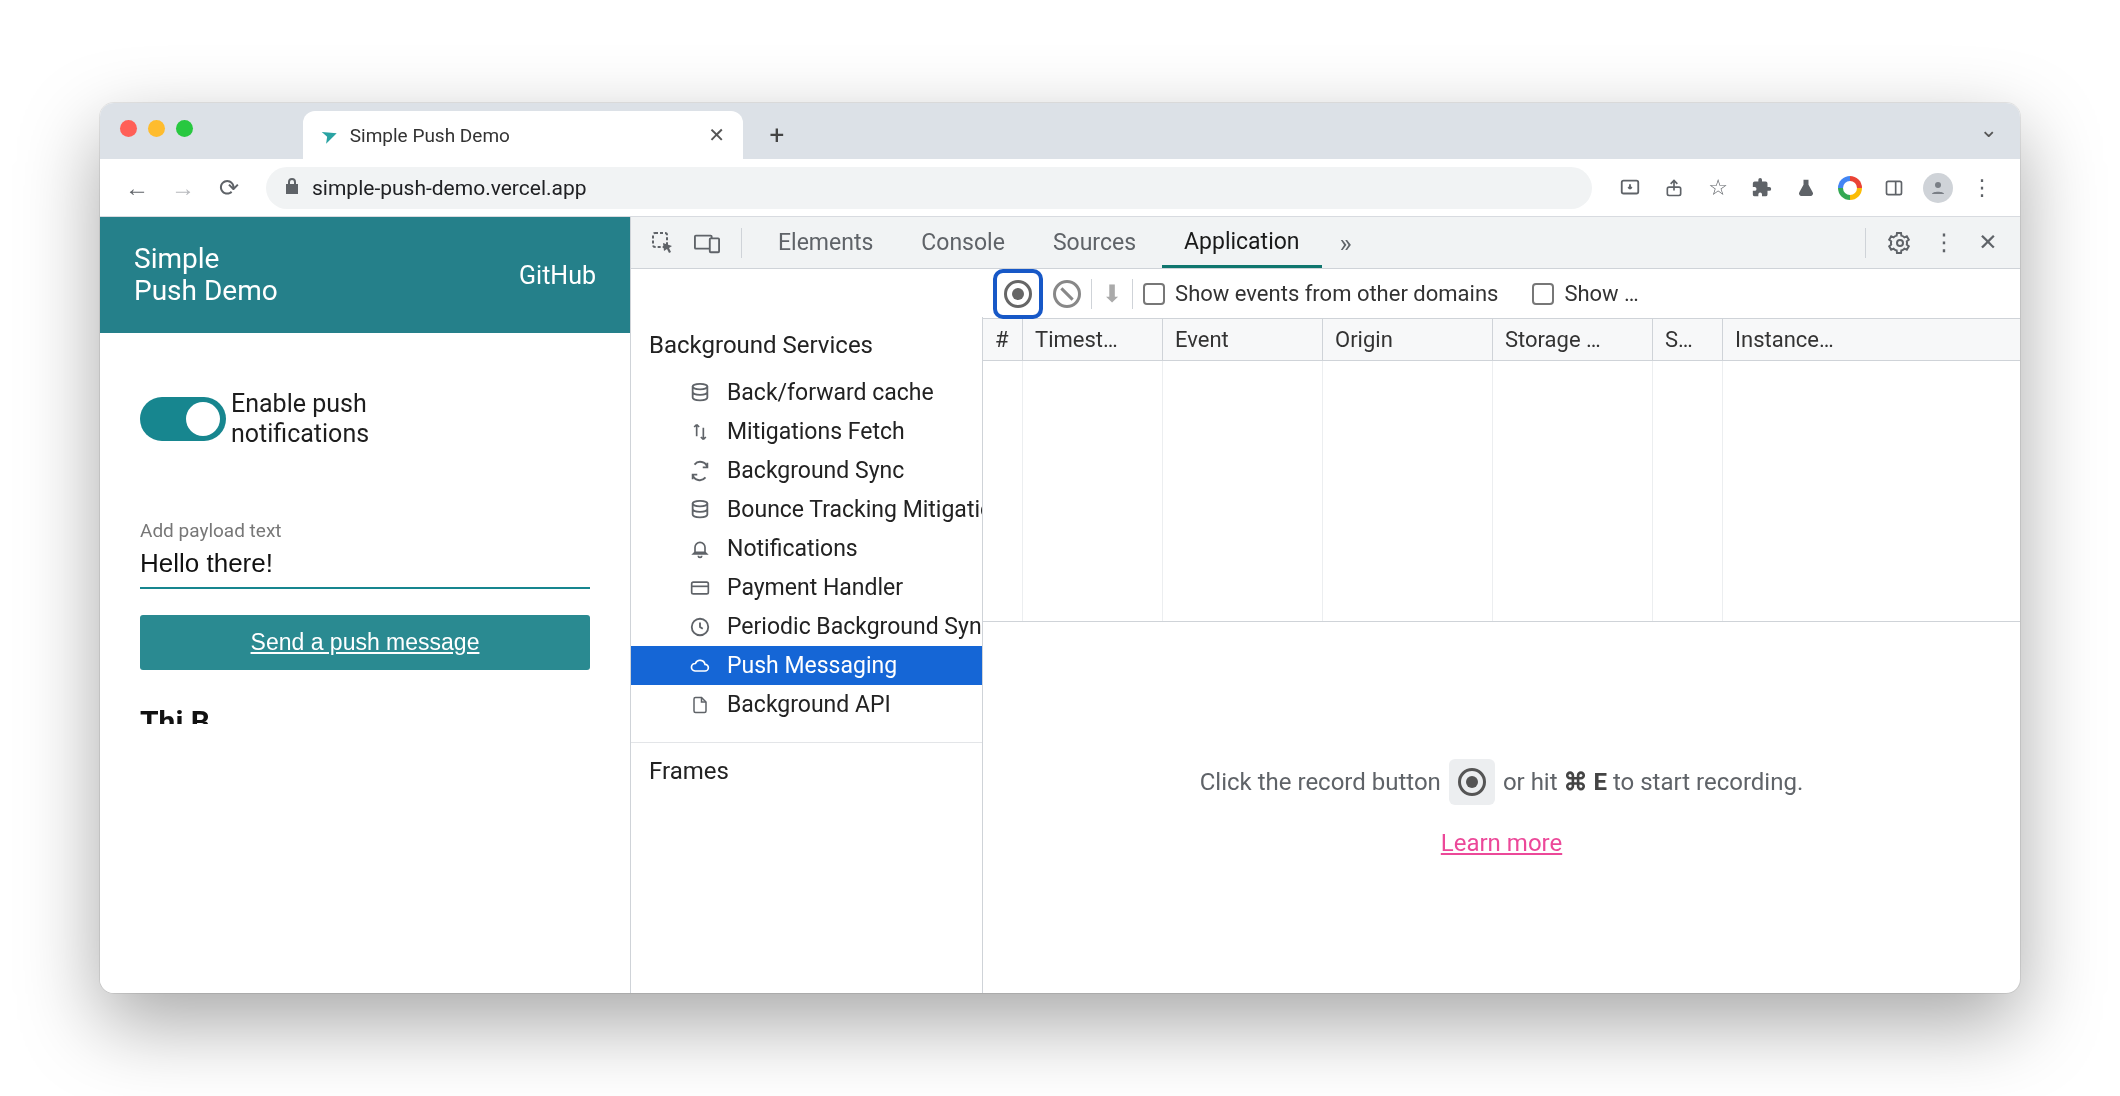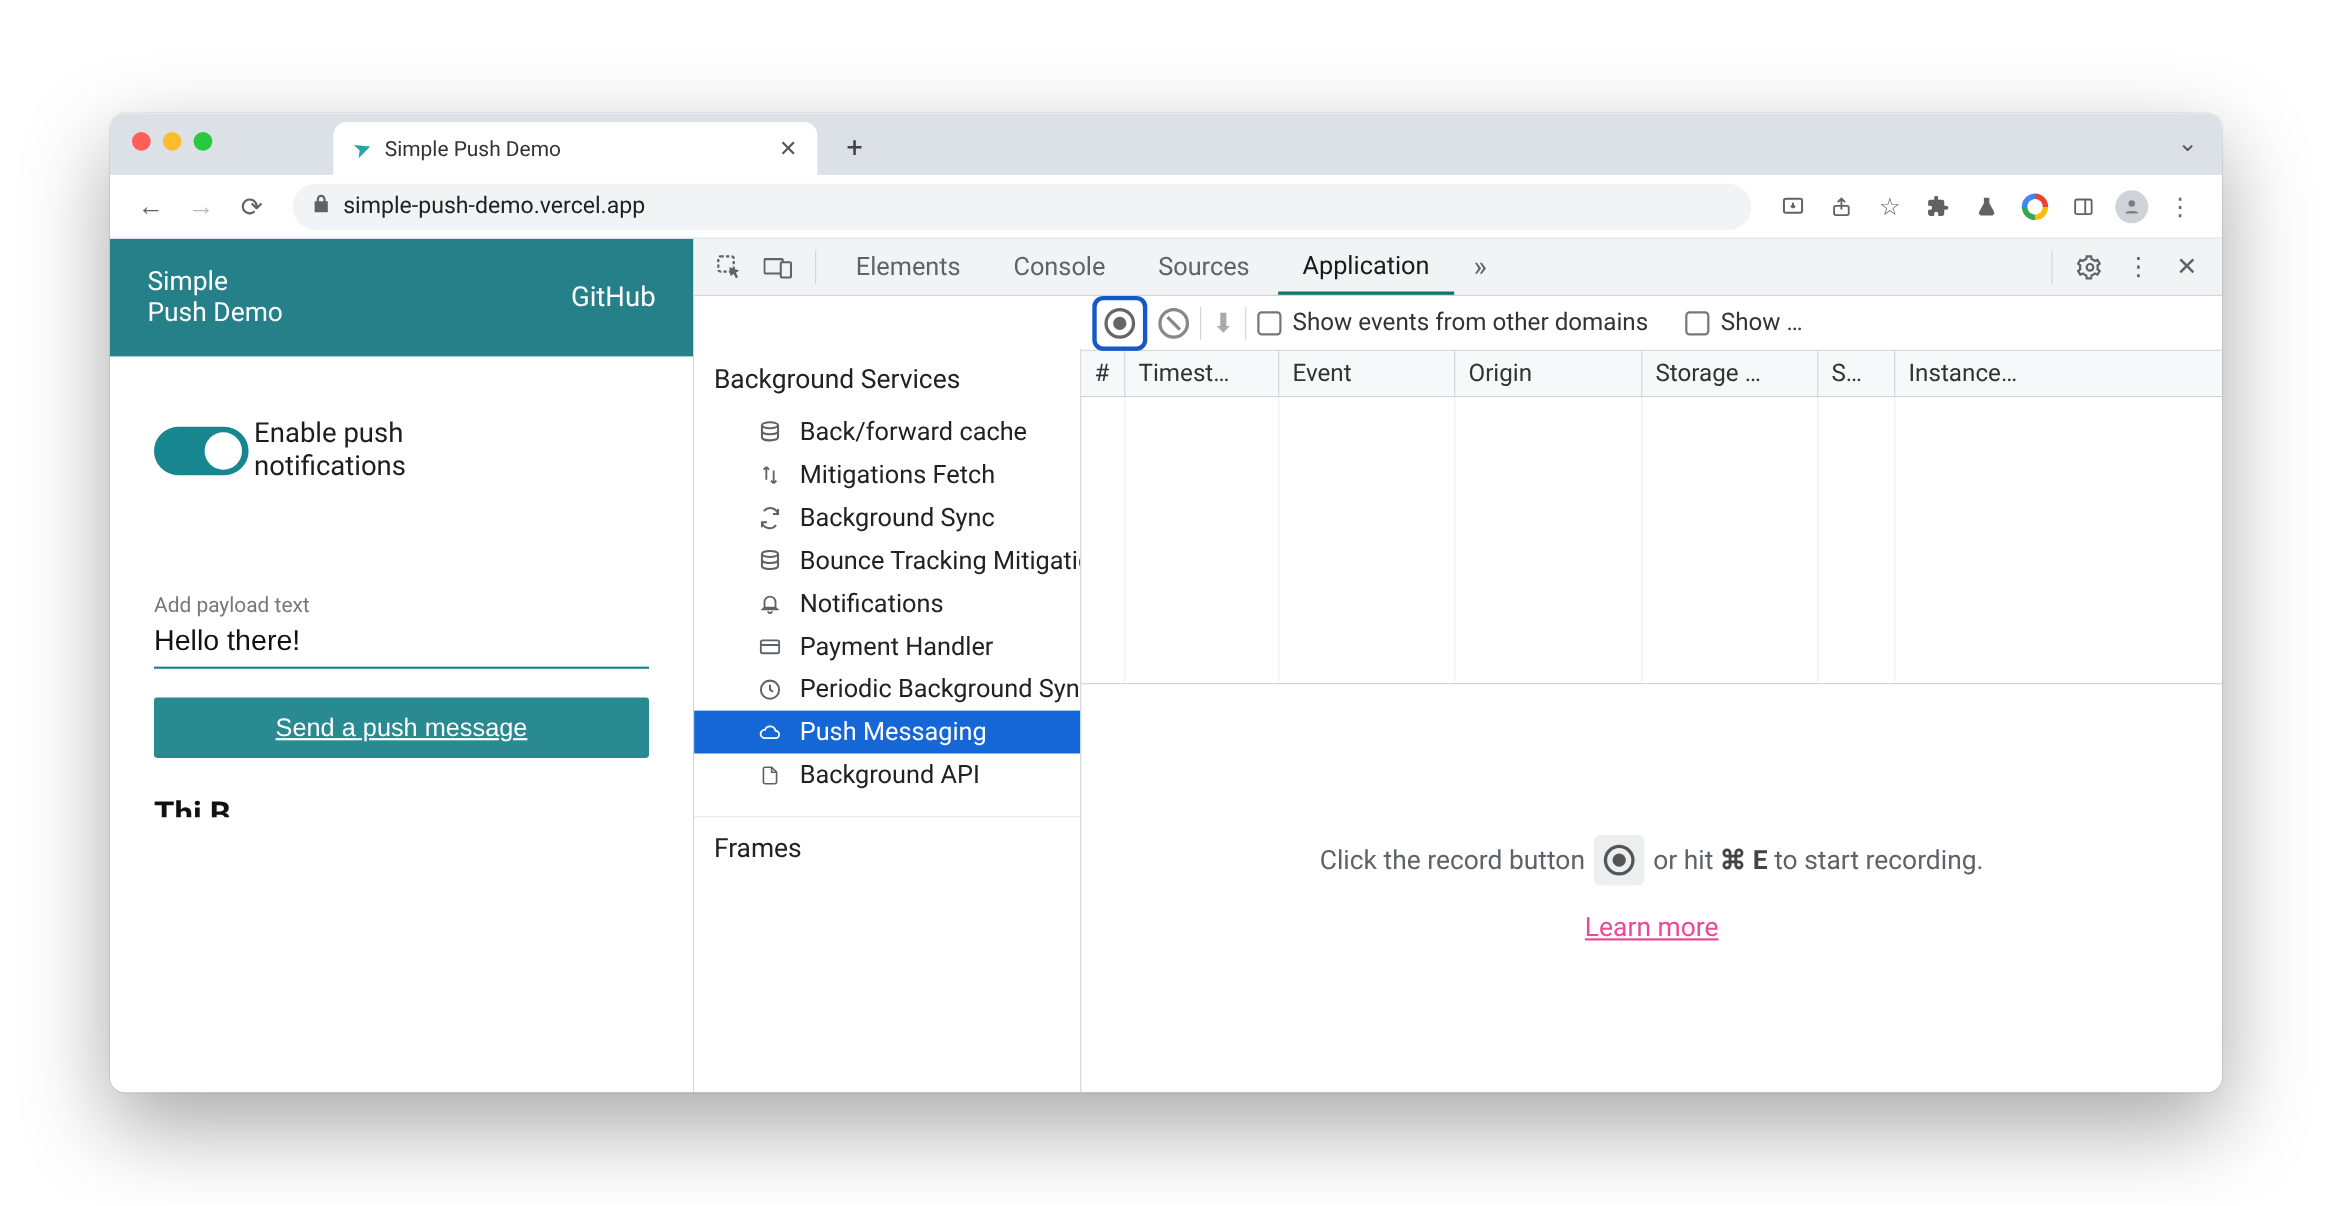--- a/index.html
+++ b/index.html
@@ -82,28 +82,28 @@
   .g-logo{width:24px;height:24px;border-radius:50%;background:conic-gradient(#ea4335 0 25%,#fbbc05 0 50%,#34a853 0 75%,#4285f4 0);position:relative;}
   .g-logo::after{content:"";position:absolute;inset:5px;border-radius:50%;background:#fff;}
   .avatar{width:30px;height:30px;border-radius:50%;background:#cfd3d8;display:flex;align-items:center;justify-content:center;color:#7a7f86;}
 
   
   .content { flex:1; display:flex; min-height:0; }
 
   
   .app-pane { width: 530px; background:#fff; display:flex; flex-direction:column; overflow:hidden;}
   .app-header{ background:#25808a; color:#fff; padding:26px 34px; display:flex; align-items:center;}
-  .app-title{font-size:24px; line-height:1.15; font-weight:400;}
+  .app-title{font-size:28px; line-height:1.15; font-weight:400;}
   .app-header-right{margin-left:auto;font-size:25px;}
   .app-body{padding:56px 40px 0;}
   .toggle-row{display:flex;align-items:center;gap:5px;}
   .switch{width:86px;height:44px;border-radius:22px;background:#17868f;position:relative;cursor:pointer;}
   .switch::after{content:"";position:absolute;width:34px;height:34px;border-radius:50%;background:#fff;top:5px;right:6px;}
   .toggle-label{font-size:25px;color:#1d1d1d;line-height:1.2;}
-  .payload-block{margin-top:98px;}
+  .payload-block{margin-top:70px;}
   .payload-label{font-size:19px;color:#777;margin-bottom:2px;}
   .payload-input{width:100%;font-size:26px;color:#111;border:none;border-bottom:2px solid #17868f;padding:4px 0 8px;outline:none;background:transparent;}
   .send-btn{width:100%;margin-top:26px;background:#2a8a91;color:#fff;border:none;font-size:23px;padding:14px 0;border-radius:3px;cursor:pointer;text-decoration:underline;}
   .trunc-heading{margin-top:34px;font-size:30px;font-weight:700;color:#111;}
 
   
   .devtools{flex:1;display:flex;flex-direction:column;border-left:1px solid #cfd3d8;min-width:0;}
   .dt-tabs{height:52px;border-bottom:1px solid #cfd3d8;display:flex;align-items:center;padding:0 12px;gap:4px;background:#f1f3f4;color:#5f6368;font-size:23px;}
   .dt-tool{width:40px;height:40px;display:flex;align-items:center;justify-content:center;cursor:pointer;}
   .dt-sep{width:1px;height:30px;background:#cfd3d8;margin:0 10px;}

